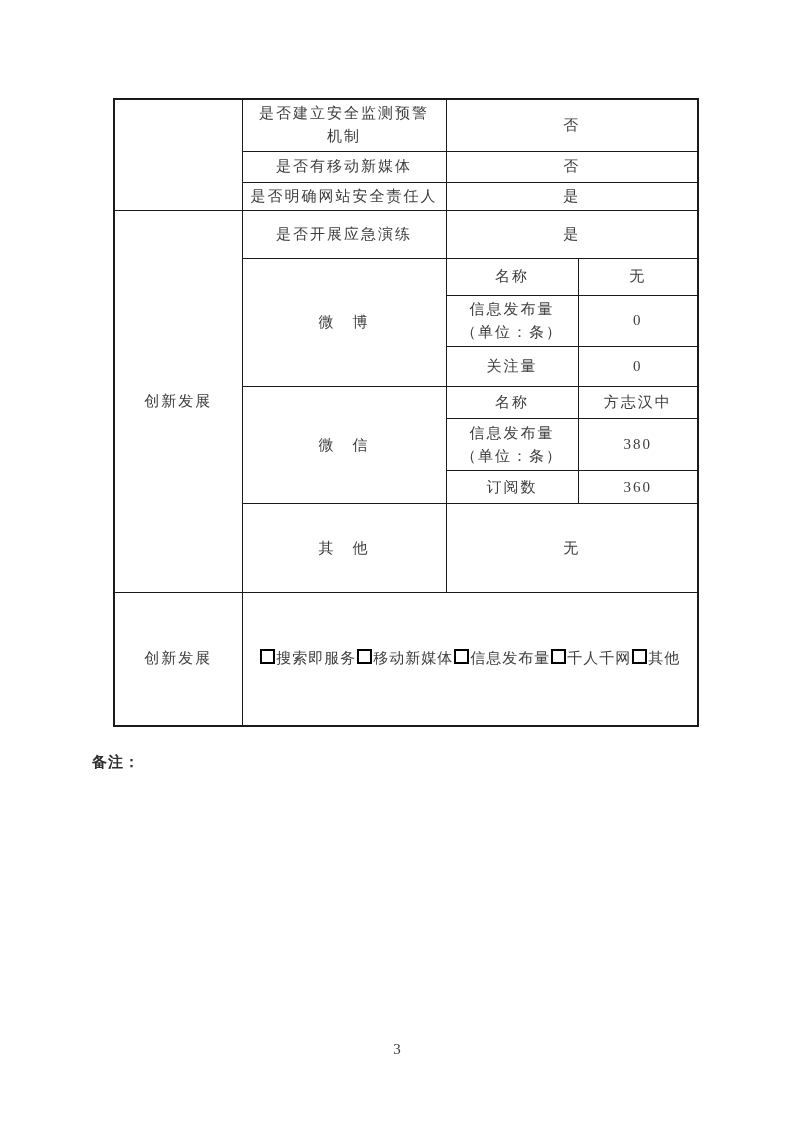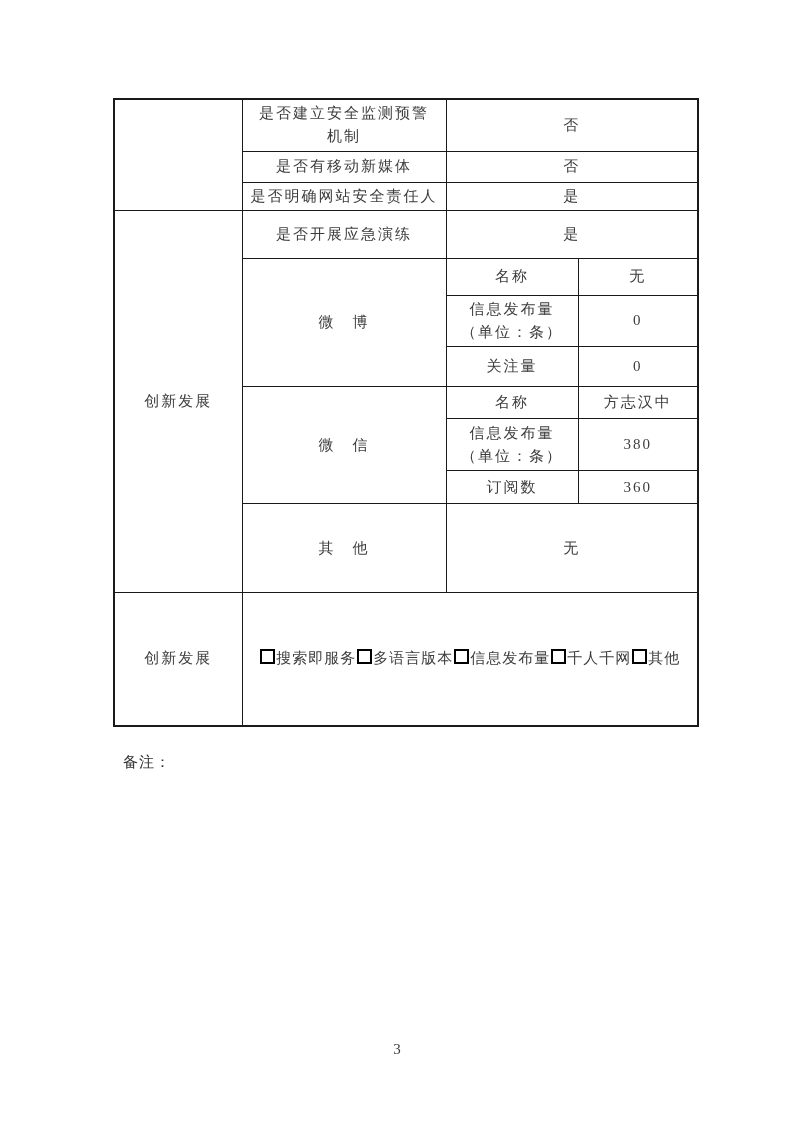--- a/index.html
+++ b/index.html
@@ -38,24 +38,24 @@
     display: inline-block;
     width: 11px;
     height: 11px;
     border: 2px solid #000;
     background: #fff;
     vertical-align: -1px;
     margin: 0 1px;
   }
   .notes {
     position: absolute;
-    left: 123px;
+    left: 92px;
     top: 753px;
     font-size: 15px;
-    font-weight: normal;
+    font-weight: bold;
     letter-spacing: 1px;
     color: #2e2e2e;
   }
   .pagenum {
     position: absolute;
     left: 0;
     top: 1041px;
     width: 100%;
     text-align: center;
     font-size: 15px;
@@ -122,21 +122,21 @@
         <td>订阅数</td>
         <td>360</td>
       </tr>
       <tr style="height:89px">
         <td>其　他</td>
         <td colspan="2">无</td>
       </tr>
       <tr style="height:133px">
         <td>创新发展</td>
         <td colspan="3">
-          <span class="cbline"><span class="cb"></span><span>搜索即服务</span><span class="cb"></span><span>多语言版本</span><span class="cb"></span><span>信息发布量</span><span class="cb"></span><span>千人千网</span><span class="cb"></span><span>其他</span></span>
+          <span class="cbline"><span class="cb"></span><span>搜索即服务</span><span class="cb"></span><span>移动新媒体</span><span class="cb"></span><span>信息发布量</span><span class="cb"></span><span>千人千网</span><span class="cb"></span><span>其他</span></span>
         </td>
       </tr>
     </tbody>
   </table>
 
   <div class="notes">备注：</div>
 
   <div class="pagenum">3</div>
 
 </div>

